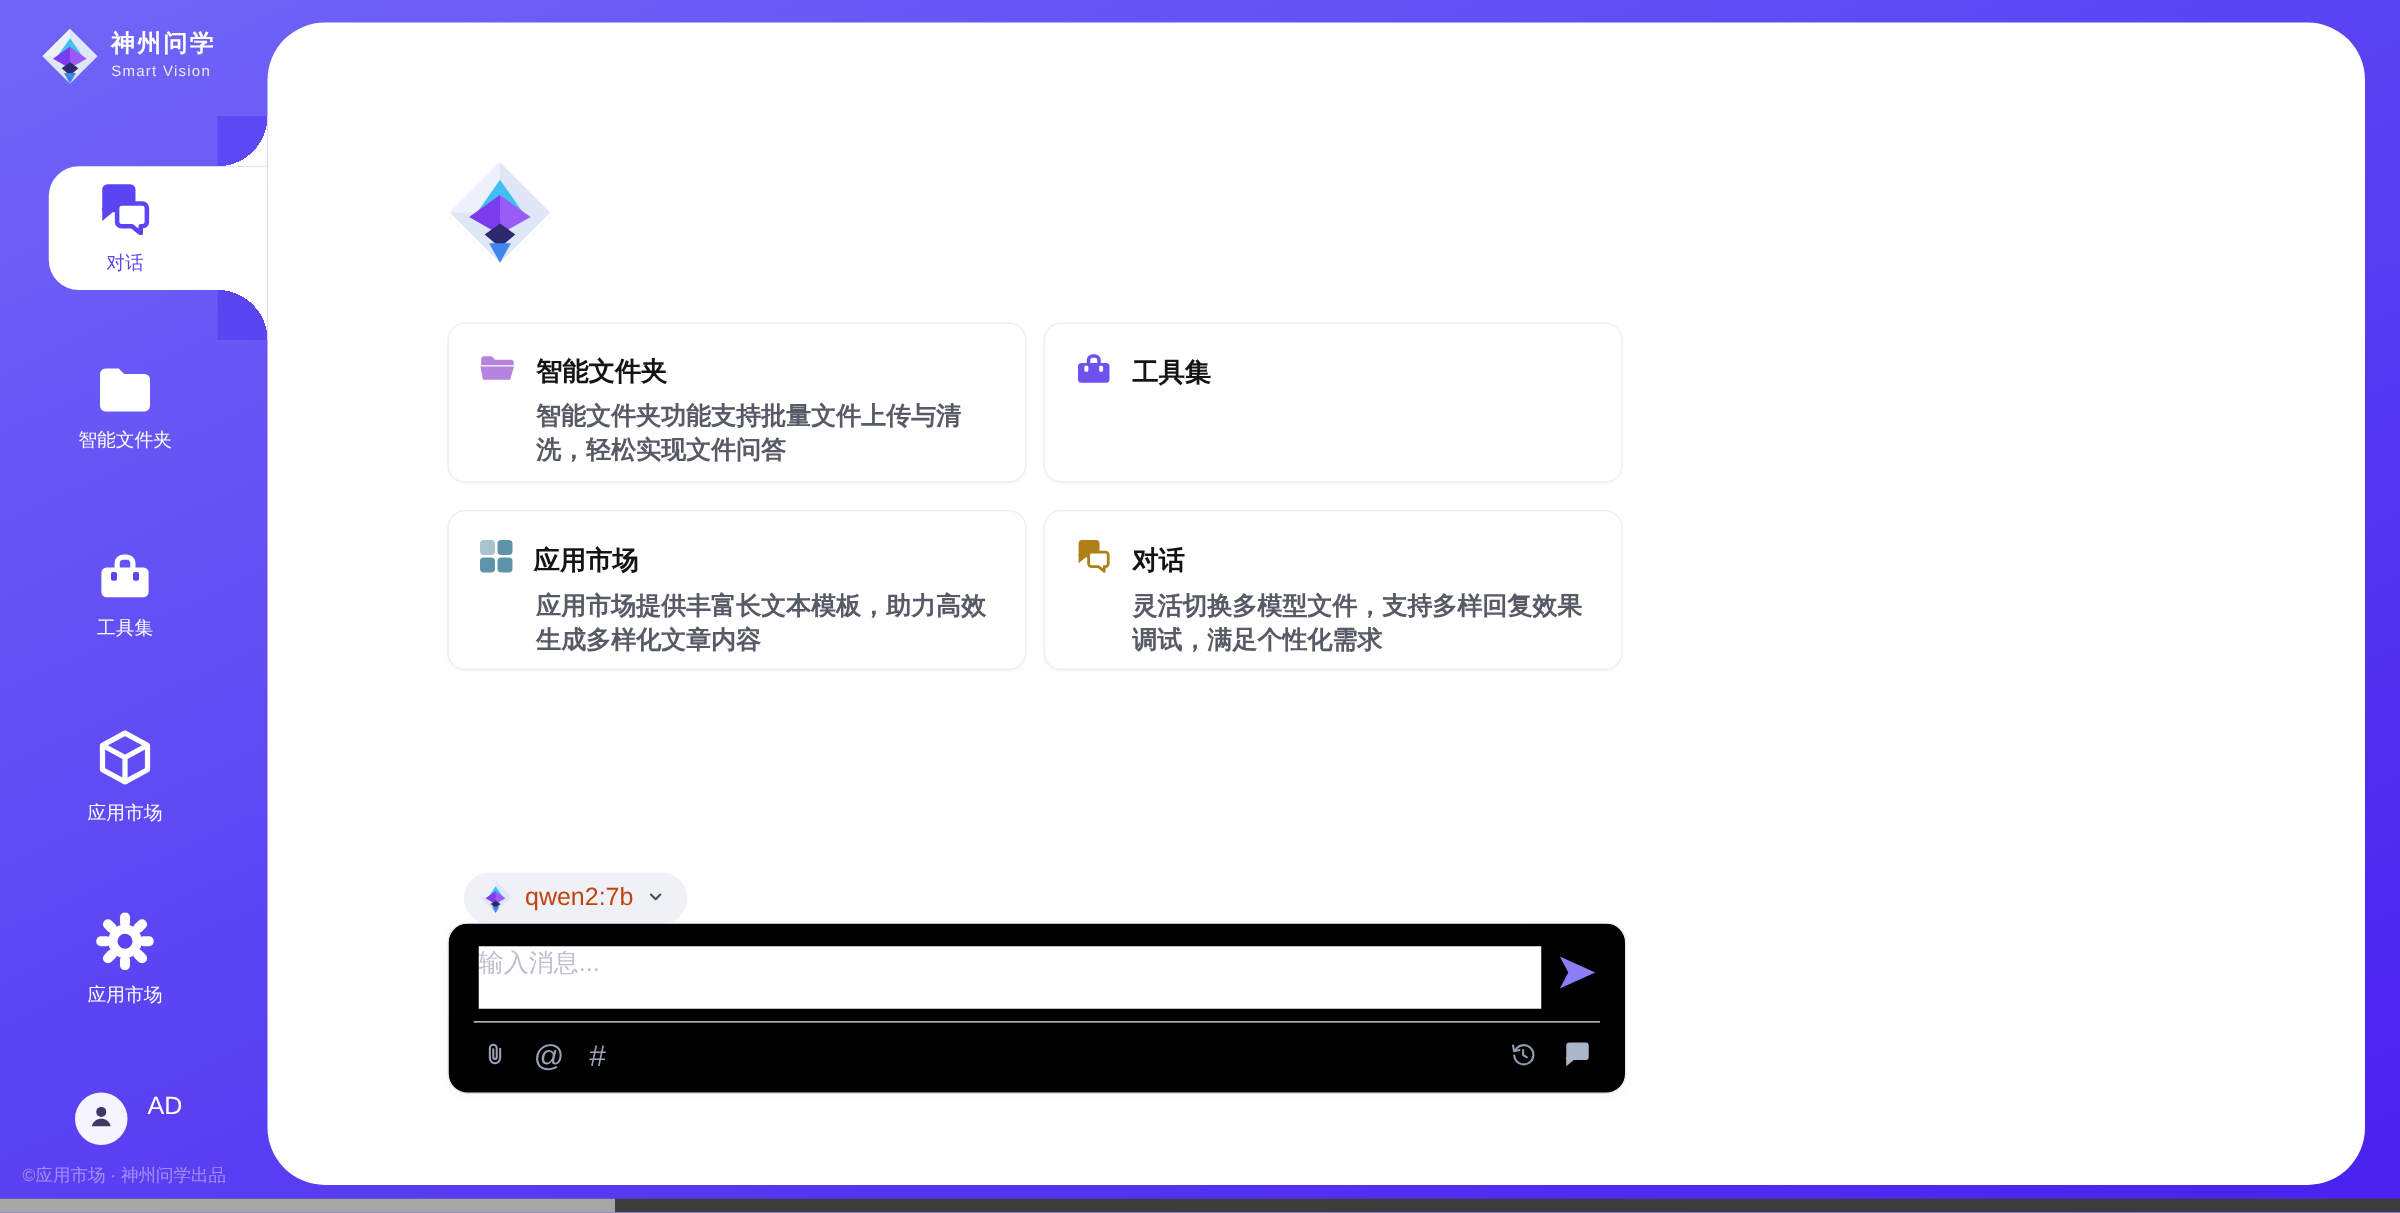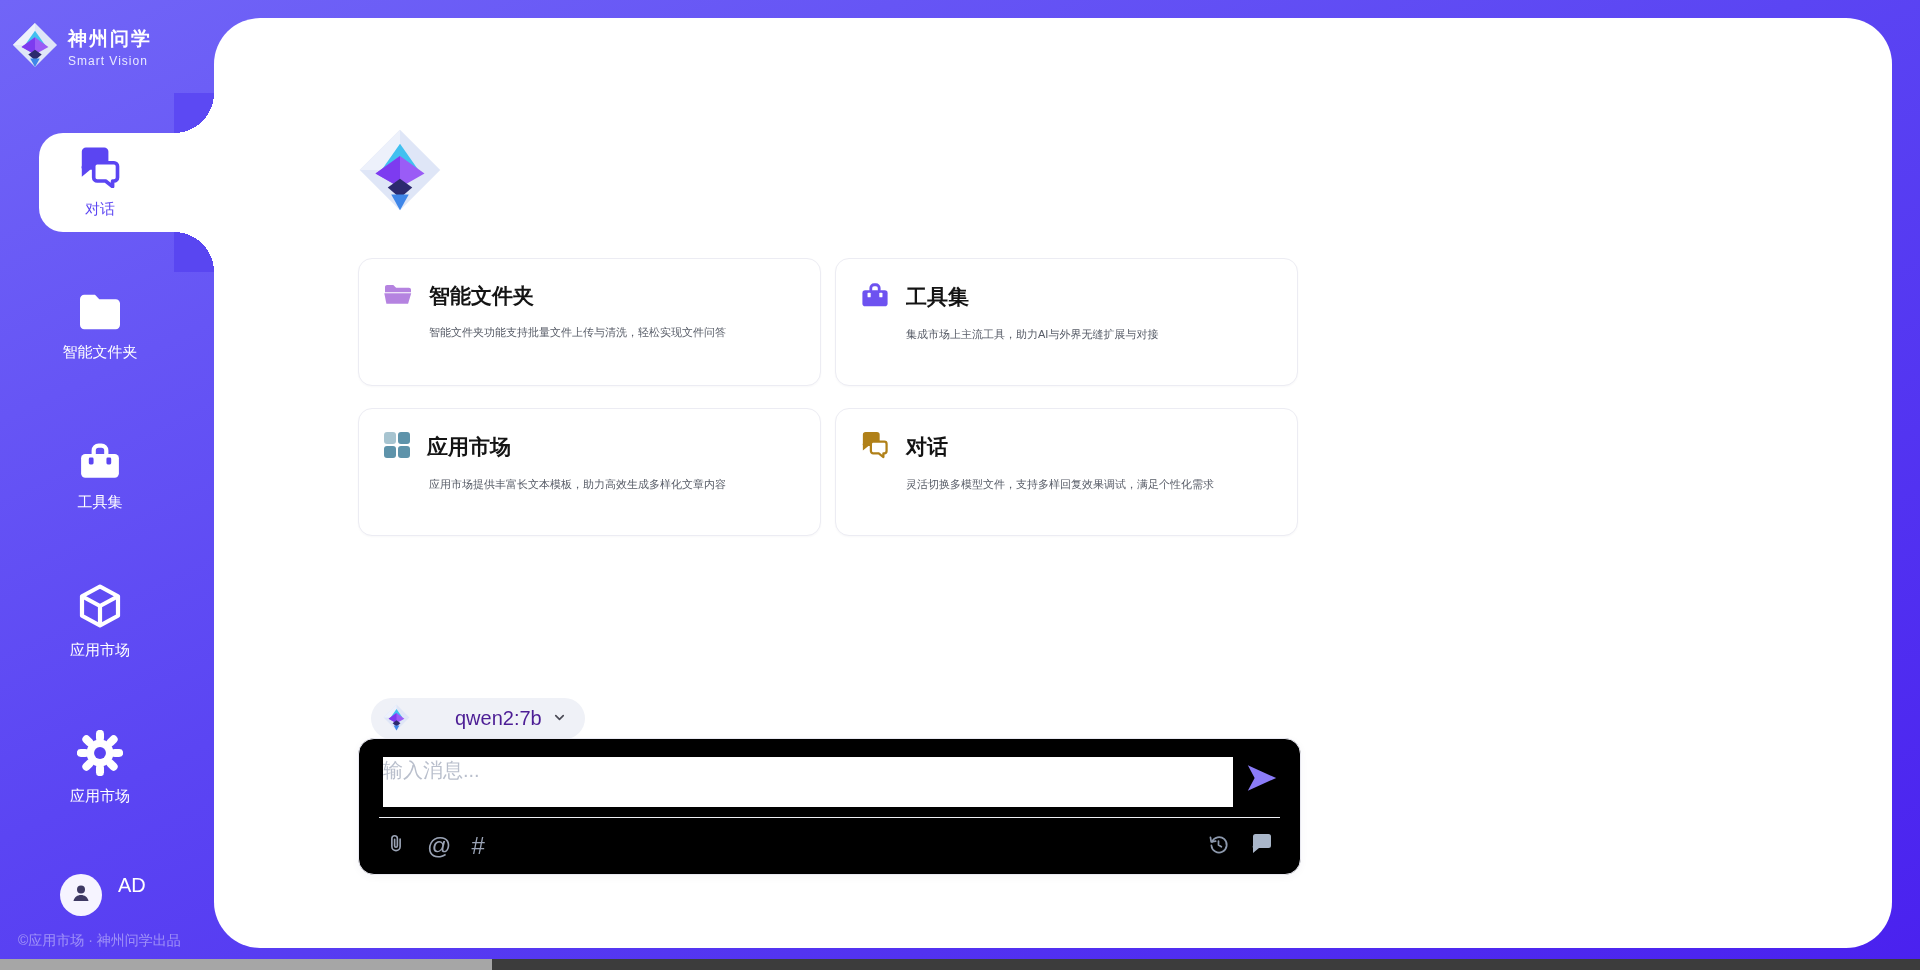--- a/index.html
+++ b/index.html
@@ -13,21 +13,21 @@
 
   
   .panel {
     position:absolute; left:214px; top:18px; width:1678px; height:930px;
     background:#ffffff; border-radius:46px;
   }
 
   
   .sidebar { position:absolute; left:0; top:0; width:214px; height:970px; }
 
-  .brand { position:absolute; left:12px; top:22px; display:flex; align-items:center; gap:10px; }
+  .brand { position:absolute; left:33px; top:22px; display:flex; align-items:flex-start; gap:10px; }
   .brand-text .brand-name { color:#fff; font-size:19px; font-weight:700; letter-spacing:2px; }
   .brand-text .brand-sub  { color:#e8e9ff; font-size:12px; letter-spacing:1px; margin-top:2px; }
 
   .nav-item {
     position:absolute; left:0; width:200px;
     display:flex; flex-direction:column; align-items:center; gap:9px;
     color:#fff; font-size:15px; cursor:pointer;
   }
   .nav-item .nav-label { line-height:1; }
 
@@ -69,28 +69,28 @@
   .greeting-text { font-size:29px; font-weight:700; color:#161616; letter-spacing:.5px; }
 
   .cards { position:absolute; left:358px; top:258px; width:945px;
            display:grid; grid-template-columns:463px 463px; grid-auto-rows:128px; gap:22px 14px; }
   .card {
     background:#fff; border:1px solid #ececf3; border-radius:14px;
     padding:22px 24px; cursor:pointer; box-shadow:0 1px 2px rgba(30,30,60,.03);
   }
   .card-head { display:flex; align-items:center; gap:16px; }
   .card-title { font-size:21px; font-weight:700; color:#141414; }
-  .card-desc  { margin:8px 0 0 46px; font-size:11px; line-height:27px; color:#565b66; }
+  .card-desc  { margin:8px 0 0 46px; font-size:20px; line-height:27px; color:#565b66;font-weight:bold; }
 
   .model-pill {
     position:absolute; left:371px; top:698px; height:41px;
     display:flex; align-items:center; gap:10px; padding:0 18px 0 12px;
     background:#eff1f7; border:none; border-radius:21px; cursor:pointer;
   }
-  .model-name { font-size:20px; color:#4c1d95;margin-left:35px; }
+  .model-name { font-size:20px; color:#c2410c; }
 
   .composer {
     position:absolute; left:358px; top:738px; width:943px; height:137px;
     background:#000000; border:1px solid #e9e9f1; border-radius:16px;
     box-shadow:0 2px 8px rgba(40,40,90,.04);
   }
   .composer textarea {
     position:absolute; left:24px; top:18px; width:850px; height:50px;
     border:none; outline:none; resize:none; font-size:20px;
     font-family:"Liberation Sans","DejaVu Sans",sans-serif; color:#333;
@@ -252,21 +252,20 @@
         <span>
           <svg width="30" height="28" viewBox="0 0 32 30">
             <path d="M11.5 10V7.5A3.5 3.5 0 0 1 15 4h2a3.5 3.5 0 0 1 3.5 3.5V10" fill="none" stroke="#6d52f0" stroke-width="3" stroke-linecap="round"></path>
             <rect x="2.5" y="10" width="27" height="17" rx="3" fill="#6d52f0"></rect>
             <rect x="8" y="12.5" width="3.4" height="5" rx="1" fill="#fff"></rect>
             <rect x="20.6" y="12.5" width="3.4" height="5" rx="1" fill="#fff"></rect>
           </svg>
         </span>
         <span class="card-title">工具集</span>
       </div>
-      <div class="card-desc">集成市场上主流工具，助力AI与外界无缝扩展与对接</div>
     </div>
 
     <div class="card">
       <div class="card-head">
         <span>
           <svg width="28" height="28" viewBox="0 0 28 28">
             <rect x="1" y="1" width="12" height="12" rx="3" fill="#5e93aa" opacity="0.55"></rect>
             <rect x="15" y="1" width="12" height="12" rx="3" fill="#5e93aa"></rect>
             <rect x="1" y="15" width="12" height="12" rx="3" fill="#5e93aa"></rect>
             <rect x="15" y="15" width="12" height="12" rx="3" fill="#5e93aa"></rect>

